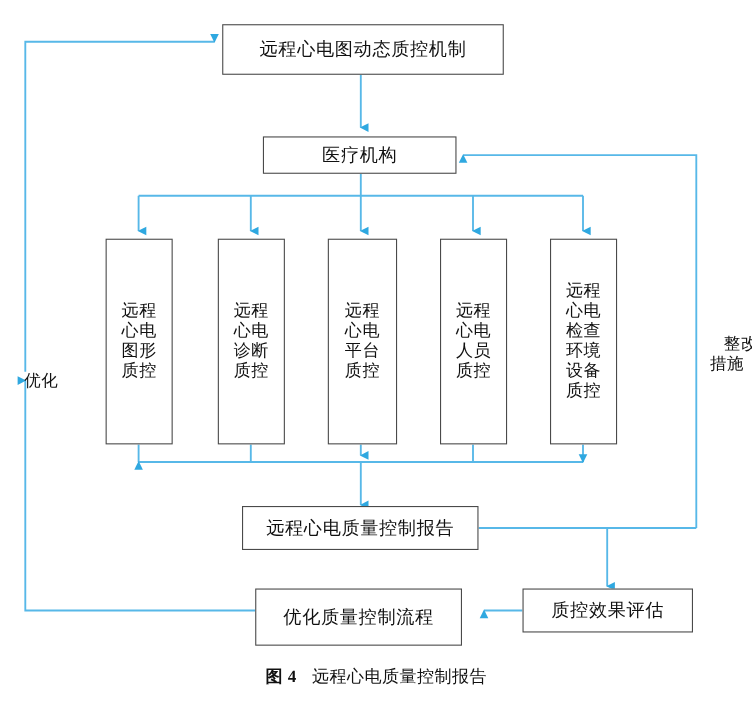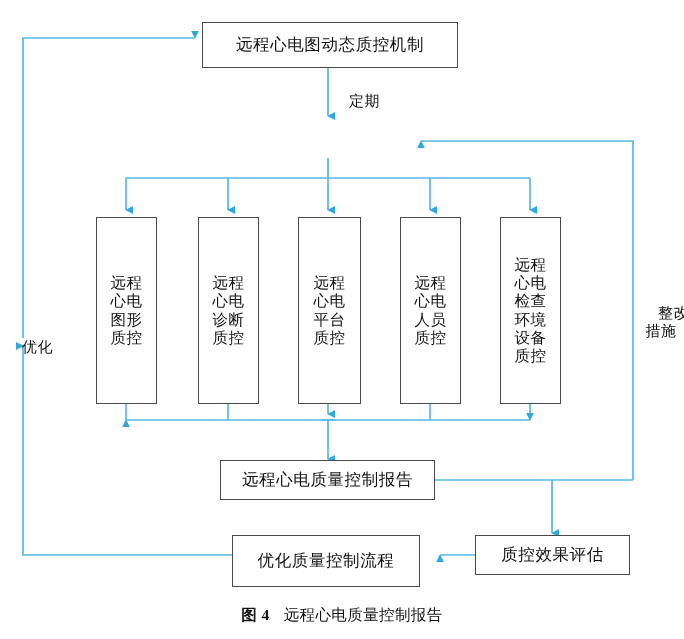--- a/index.html
+++ b/index.html
@@ -135,20 +135,23 @@
 
       <path d="M232,555 L23,555 L23,346" marker-end="url(#arrow-up)"></path>
       <path d="M23,338 L23,38 L195,38" marker-end="url(#arrow-right)"></path>
     </g>
   </svg>
 
   <div class="node wide" style="left:202px; top:22px; width:256px; height:46px;">
     <span>远程心电图动态质控机制</span>
   </div>
 
+  <div class="node wide" style="left:239px; top:124px; width:176px; height:34px;">
+    <span>医疗机构</span>
+  </div>
 
   <div class="node tall" style="left:96px; top:217px; width:61px; height:187px;">
     <span class="stack">远程
 心电
 图形
 质控</span>
   </div>
 
   <div class="node tall" style="left:198px; top:217px; width:61px; height:187px;">
     <span class="stack">远程
@@ -185,23 +188,20 @@
   </div>
 
   <div class="node wide" style="left:232px; top:535px; width:188px; height:52px;">
     <span>优化质量控制流程</span>
   </div>
 
   <div class="node wide" style="left:475px; top:535px; width:155px; height:40px;">
     <span>质控效果评估</span>
   </div>
 
-  <div class="edge-label" style="left:332px; top:76px;">
-    <span>定期</span>
-  </div>
 
   <div class="edge-label" style="left:5px; top:322px; width:38px;">
     <span>优化</span>
   </div>
 
   <div class="edge-label" style="left:641px; top:288px; width:40px;">
     <span>整改
 措施</span>
   </div>
 

